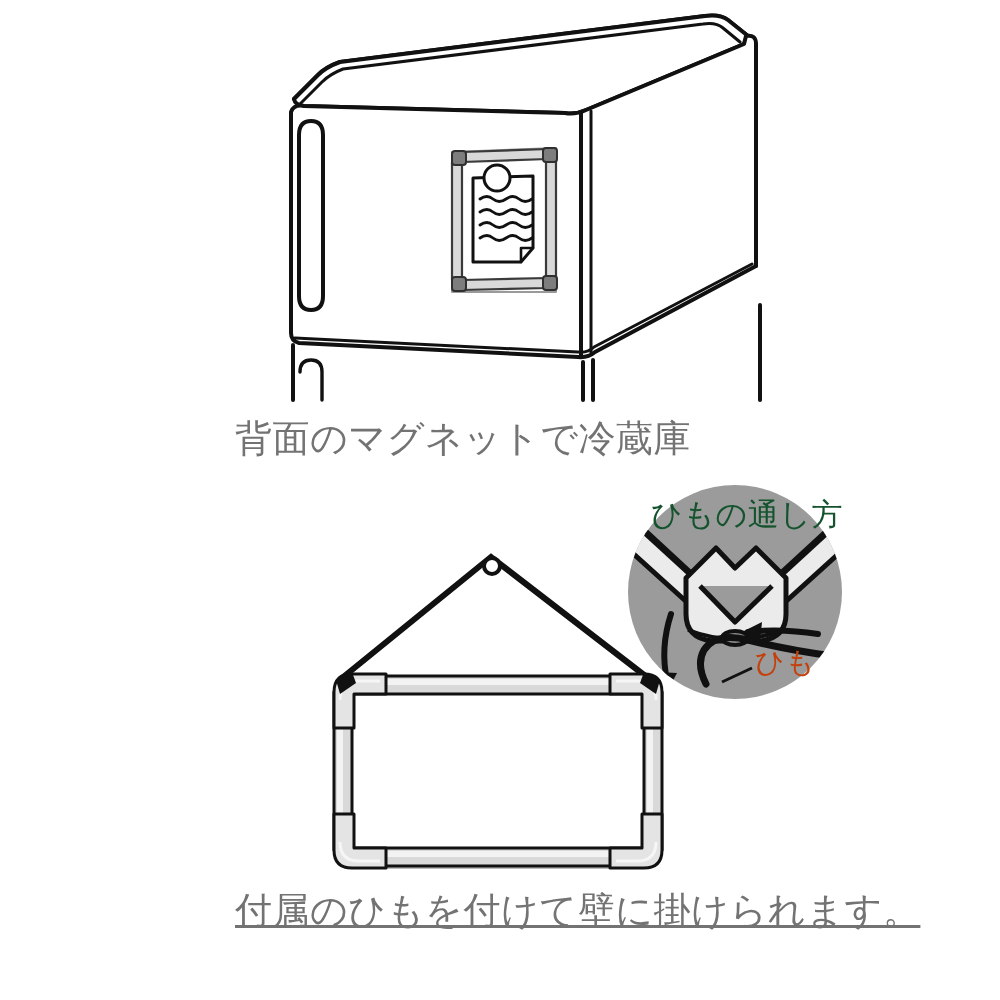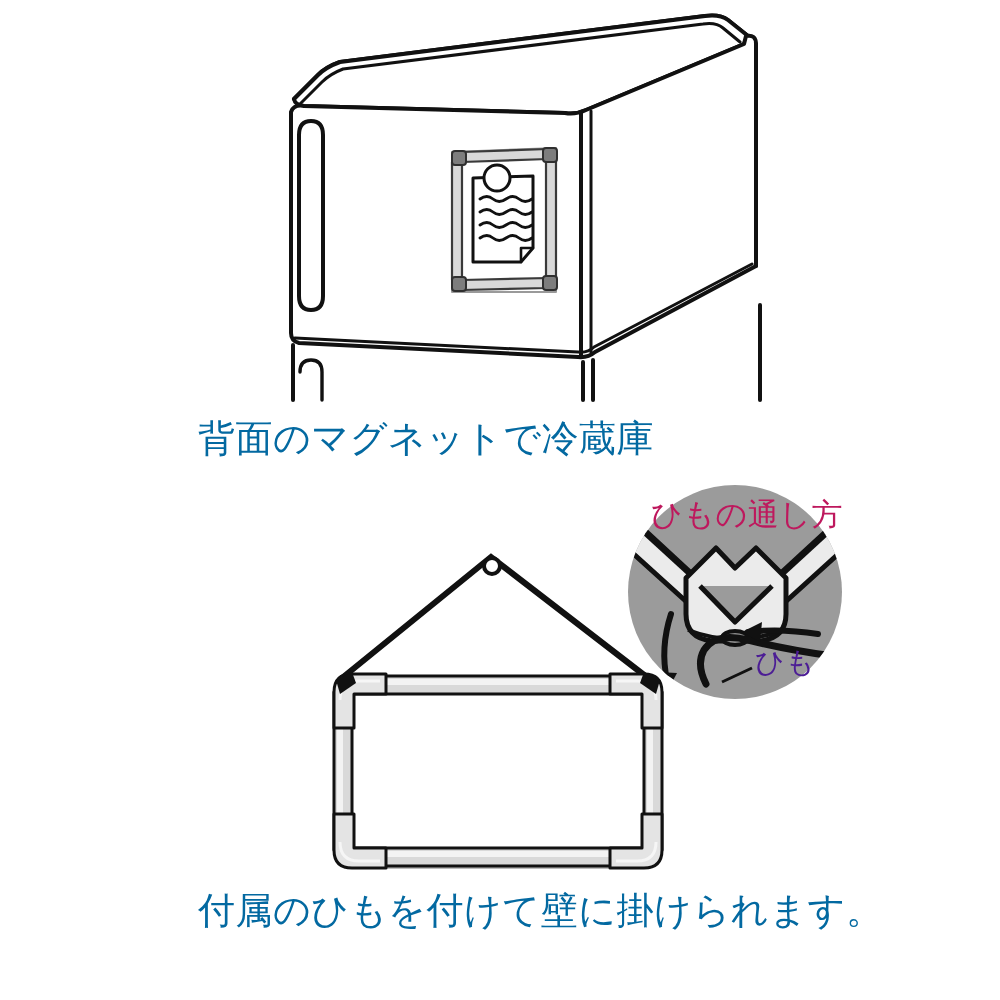--- a/index.html
+++ b/index.html
@@ -20,31 +20,33 @@
     left: 0; top: 0;
     width: 1000px;
     height: 1000px;
   }
   .cap-text {
     position: absolute;
     font-family: "Liberation Sans", "DejaVu Sans", sans-serif;
     font-size: 37px;
     line-height: 45px;
     letter-spacing: 0.5px;
-    color: #0369a1;
+    color: #737373;
     white-space: nowrap;
     font-weight: 400;
+    margin-left: 37px;
   }
   #caption-magnet {
     left: 198px;
     top: 416px;
   }
   #caption-string {
     left: 198px;
     top: 888px;
+    text-decoration: underline;
   }
   .cap-line { display: block; }
   svg { display: block; }
 </style>
 </head>
 <body>
 
 <div id="stage">
 
   <svg width="1000" height="1000" viewBox="0 0 1000 1000" xmlns="http://www.w3.org/2000/svg">
@@ -238,25 +240,25 @@
         <path d="M671 614 Q660 648 667 680" fill="none" stroke="#111111" stroke-width="6" stroke-linecap="round"></path>
         <path d="M667 692 L658 672 L677 673 Z" fill="#111111"></path>
 
         <path d="M722 682 L752 668" fill="none" stroke="#111111" stroke-width="3"></path>
       </g>
     </g>
   </svg>
 
   <div style="position:absolute;left:651px;top:494px;font-size:31px;
               font-family:'Liberation Sans','DejaVu Sans',sans-serif;
-              color:#be185d;letter-spacing:0.5px;white-space:nowrap;">ひもの通し方</div>
+              color:#14532d;letter-spacing:0.5px;white-space:nowrap;">ひもの通し方</div>
 
   <div style="position:absolute;left:755px;top:643px;font-size:29px;
               font-family:'Liberation Sans','DejaVu Sans',sans-serif;
-              color:#4c1d95;letter-spacing:0.5px;white-space:nowrap;">ひも</div>
+              color:#c2410c;letter-spacing:0.5px;white-space:nowrap;">ひも</div>
 
   <div id="caption-magnet" class="cap-text">
     <span class="cap-line">背面のマグネットで冷蔵庫</span>
   </div>
 
   <div id="caption-string" class="cap-text">
     <span class="cap-line">付属のひもを付けて壁に掛けられます。</span>
   </div>
 
 </div>

